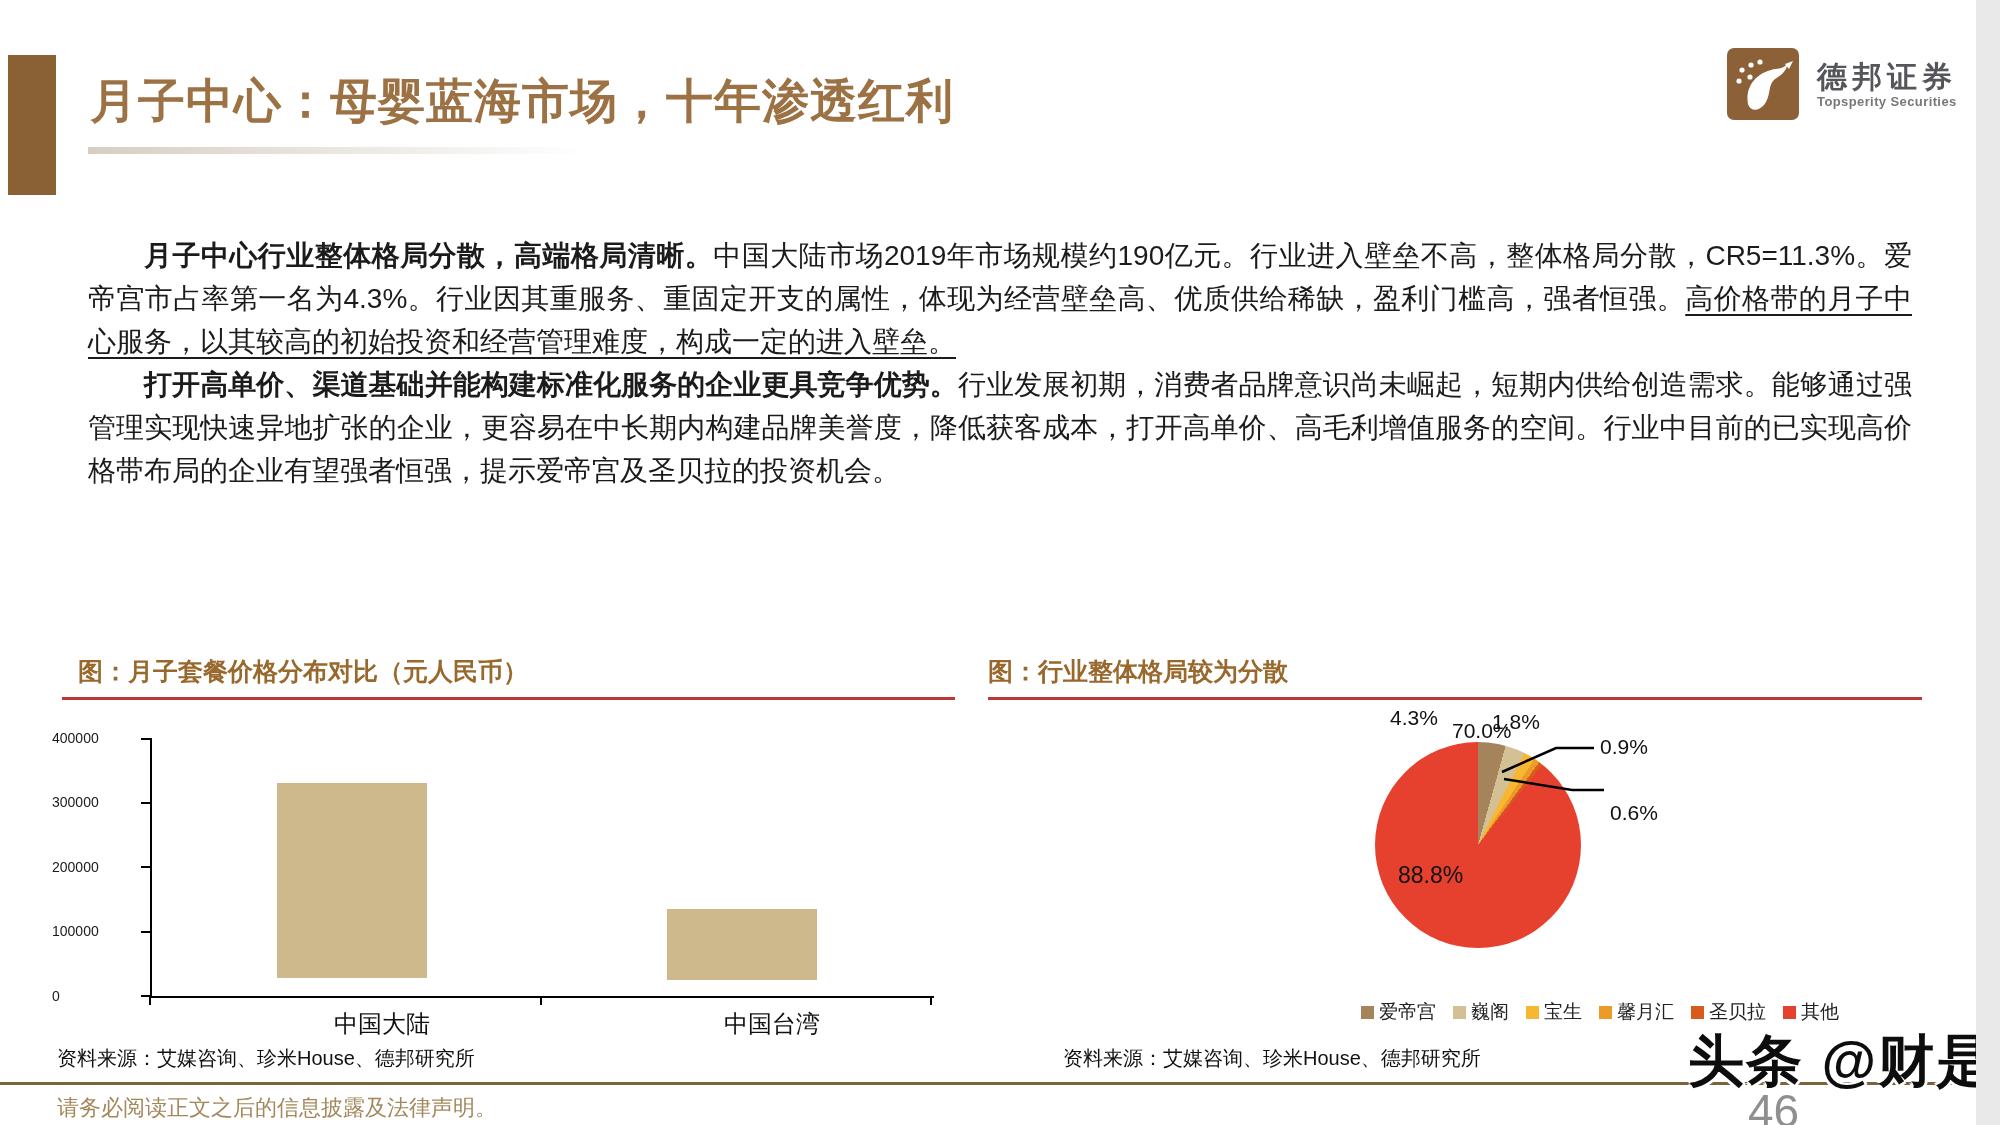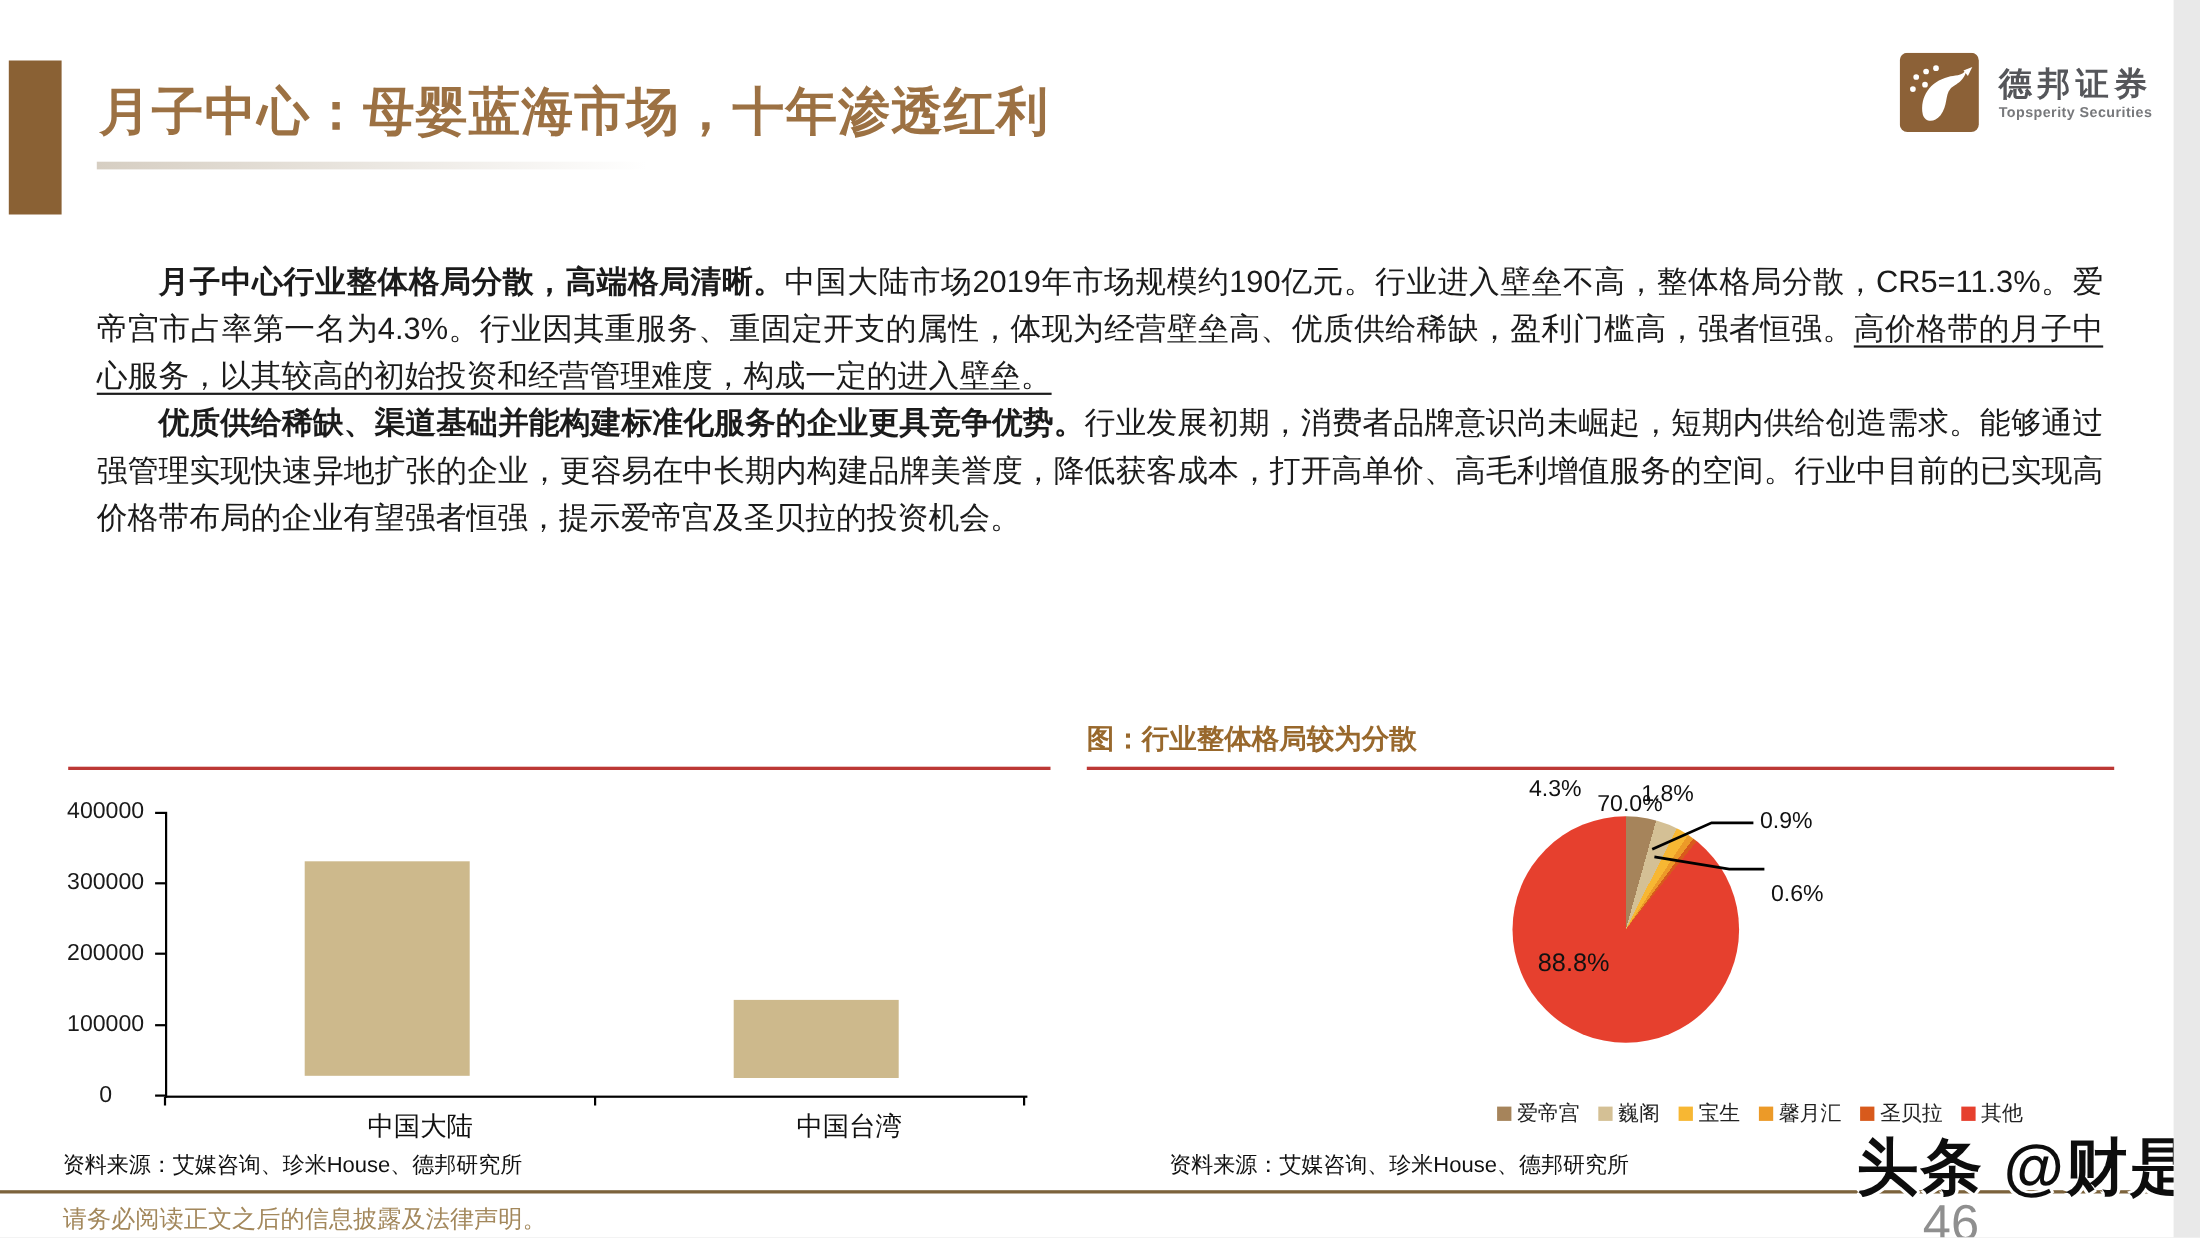--- a/index.html
+++ b/index.html
@@ -34,21 +34,21 @@
   .title-rule{position:absolute;top:697px;height:3px;background:#BC3835;}
   .title-rule.left{left:62px;width:893px;}
   .title-rule.right{left:988px;width:934px;}
 
   
   .bar-plot{position:absolute;left:150px;top:738px;width:782px;height:258px;
             border-left:2px solid #000;border-bottom:2px solid #000;}
   .range-bar{position:absolute;width:150px;background:#CDB98C;}
   .range-bar.b0{left:125px;}
   .range-bar.b1{left:515px;}
-  .ytick-label{position:absolute;left:52px;width:88px;text-align:center;font-size:21px;color:#1a1a1a;line-height:26px;}
+  .ytick-label{position:absolute;left:52px;width:88px;text-align:left;font-size:14px;color:#1a1a1a;line-height:26px;}
   .ytick-mark{position:absolute;left:141px;width:9px;height:2px;background:#000;}
   .xtick-mark{position:absolute;top:997px;width:2px;height:8px;background:#000;}
   .cat-label{position:absolute;top:1008px;width:160px;text-align:right;font-size:24px;color:#111;}
 
   
   .pie{position:absolute;left:1375px;top:742px;width:206px;height:206px;border-radius:50%;}
   .pie-label{position:absolute;font-size:21px;color:#111;white-space:nowrap;}
   .pie-label.big{font-size:23px;}
   .leader-lines{position:absolute;left:1360px;top:700px;width:330px;height:190px;pointer-events:none;}
   .legend{position:absolute;left:1270px;top:999px;width:660px;display:flex;justify-content:center;gap:17px;
@@ -89,23 +89,24 @@
     </svg>
     <div class="logo-text">
       <div class="logo-cn">德邦证券</div>
       <div class="logo-en">Topsperity Securities</div>
     </div>
   </div>
 
 
   <div class="bodycopy">
     <p><span class="lead">月子中心行业整体格局分散，高端格局清晰。</span><span>中国大陆市场2019年市场规模约190亿元。行业进入壁垒不高，整体格局分散，CR5=11.3%。爱帝宫市占率第一名为4.3%。行业因其重服务、重固定开支的属性，体现为经营壁垒高、优质供给稀缺，盈利门槛高，强者恒强。</span><span class="ul-sentence">高价格带的月子中心服务，以其较高的初始投资和经营管理难度，构成一定的进入壁垒。</span></p>
-    <p><span class="lead">优质供给稀缺、渠道基础并能构建标准化服务的企业更具竞争优势。</span><span>行业发展初期，消费者品牌意识尚未崛起，短期内供给创造需求。能够通过强管理实现快速异地扩张的企业，更容易在中长期内构建品牌美誉度，降低获客成本，打开高单价、高毛利增值服务的空间。行业中目前的已实现高价格带布局的企业有望强者恒强，提示爱帝宫及圣贝拉的投资机会。</span></p>
+    <p><span class="lead">打开高单价、渠道基础并能构建标准化服务的企业更具竞争优势。</span><span>行业发展初期，消费者品牌意识尚未崛起，短期内供给创造需求。能够通过强管理实现快速异地扩张的企业，更容易在中长期内构建品牌美誉度，降低获客成本，打开高单价、高毛利增值服务的空间。行业中目前的已实现高价格带布局的企业有望强者恒强，提示爱帝宫及圣贝拉的投资机会。</span></p>
   </div>
 
+  <h3 class="chart-title left">图：月子套餐价格分布对比（元人民币）</h3>
   <div class="title-rule left"></div>
 
   <div class="ytick-label" style="top:725px">400000</div>
   <div class="ytick-label" style="top:789px">300000</div>
   <div class="ytick-label" style="top:854px">200000</div>
   <div class="ytick-label" style="top:918px">100000</div>
   <div class="ytick-label" style="top:983px">0</div>
   <div class="ytick-mark" style="top:738px"></div>
   <div class="ytick-mark" style="top:802px"></div>
   <div class="ytick-mark" style="top:866px"></div>

